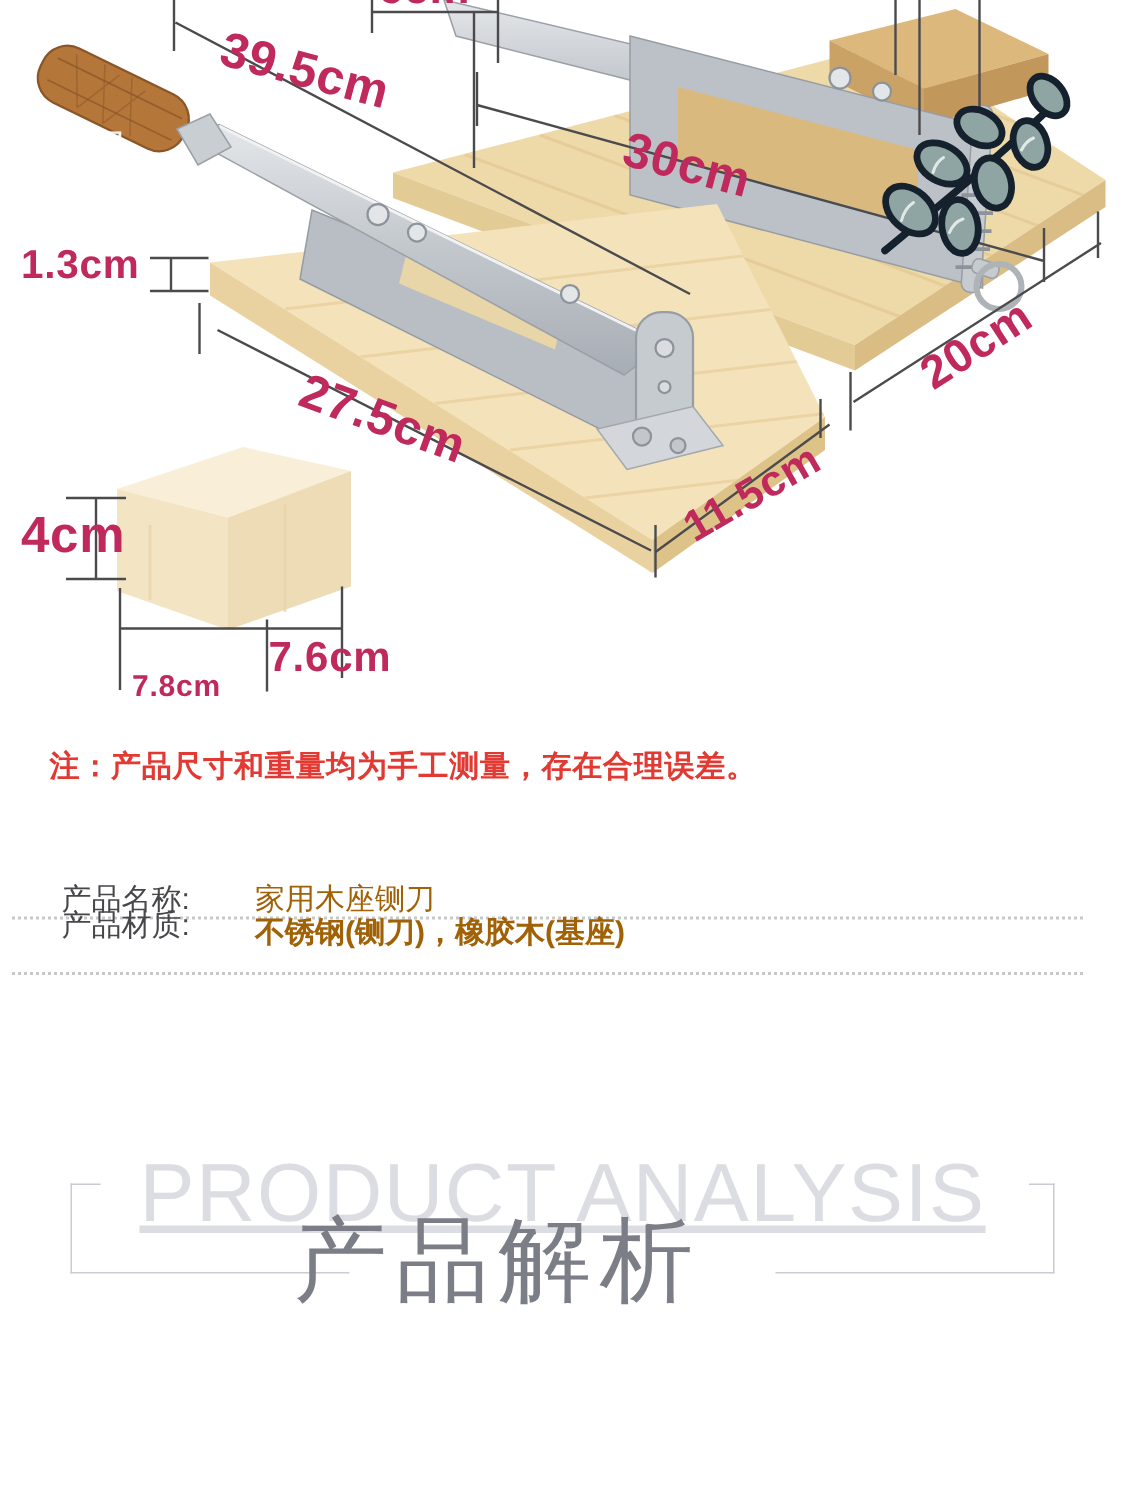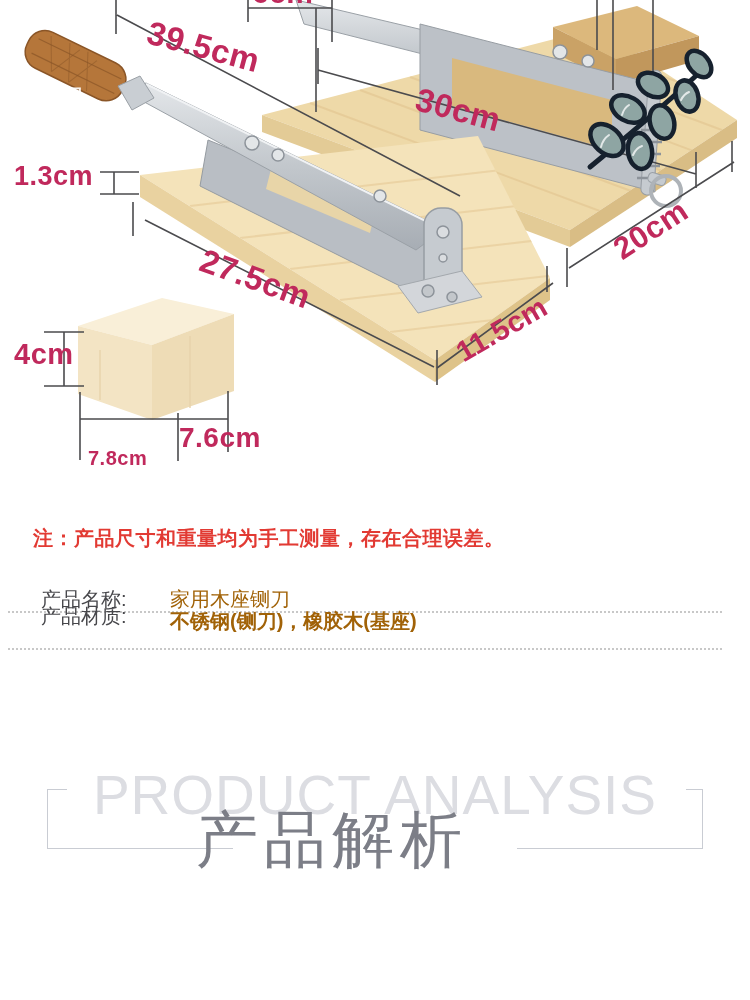--- a/index.html
+++ b/index.html
@@ -15,35 +15,35 @@
     position:absolute; color:#c0295c; font-weight:bold; white-space:nowrap;
     line-height:1; letter-spacing:0.5px;
   }
   .watermark {
     position:absolute; left:28px; top:36px; color:rgba(255,255,255,0.92);
     font-size:27px; letter-spacing:2px; white-space:nowrap;margin-top:45px;
   }
 
   .note {
     position:absolute; left:33px; top:497px; font-size:20px; font-weight:bold;
-    color:#e23a33; letter-spacing:0.5px; white-space:nowrap;margin-top:28px;
+    color:#e23a33; letter-spacing:0.5px; white-space:nowrap;
   }
 
   .spec-label { position:absolute; left:41px; font-size:20px; color:#47474b; white-space:nowrap; }
   .spec-value { position:absolute; left:170px; font-size:20px; color:#a16207; white-space:nowrap; }
   .spec-sep {
     position:absolute; left:8px; width:714px; height:0;
     border-top:2px dotted #c8c8c8;
   }
 
   .hline { position:absolute; height:0; border-top:1.5px solid #c9ccd3; }
   .vline { position:absolute; width:0; border-left:1.5px solid #c9ccd3; }
   .heading-en {
     position:absolute; left:0; top:763px; width:750px; text-align:center;
-    font-size:55px; letter-spacing:1px; color:#dcdde2; white-space:nowrap;
+    font-size:55px; letter-spacing:1px; color:#dcdde2; white-space:nowrap;text-decoration:underline;
   }
   .heading-zh {
     position:absolute; left:0; top:798px; width:664px; text-align:center;
     font-size:62px; letter-spacing:6px; color:#7c7e87; white-space:nowrap;
   }
 </style>
 </head>
 <body>
 
 <div class="page">
@@ -178,21 +178,21 @@
       </g>
     </svg>
 
     <div class="dim" style="left:252px; top:-22px; font-size:30px;">6cm</div>
     <div class="dim" style="left:146px; top:30px; font-size:33px; transform:rotate(15deg);">39.5cm</div>
     <div class="dim" style="left:415px; top:93px; font-size:33px; transform:rotate(15deg);">30cm</div>
     <div class="dim" style="left:14px; top:163px; font-size:27px;">1.3cm</div>
     <div class="dim" style="left:198px; top:262px; font-size:33px; transform:rotate(20deg);">27.5cm</div>
     <div class="dim" style="left:610px; top:214px; font-size:31px; transform:rotate(-33deg);">20cm</div>
     <div class="dim" style="left:452px; top:315px; font-size:29px; transform:rotate(-30deg);">11.5cm</div>
-    <div class="dim" style="left:14px; top:340px; font-size:29px;">4cm</div>
+    <div class="dim" style="left:14px; top:340px; font-size:34px;">4cm</div>
     <div class="dim" style="left:88px; top:448px; font-size:20px;">7.8cm</div>
     <div class="dim" style="left:179px; top:424px; font-size:28px;">7.6cm</div>
 
     <div class="watermark">陆纪</div>
   </div>
 
   <div class="note">注：产品尺寸和重量均为手工测量，存在合理误差。</div>
 
   <div>
     <div class="spec-label" style="top:586px;">产品名称:</div>

